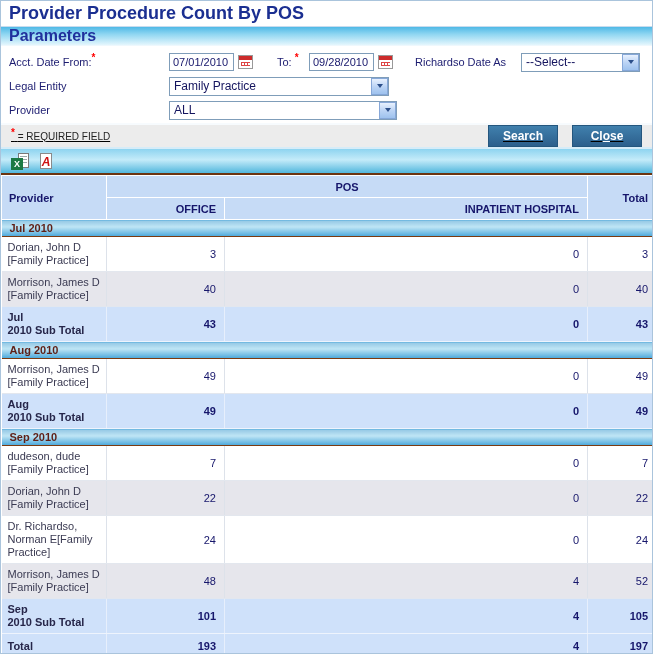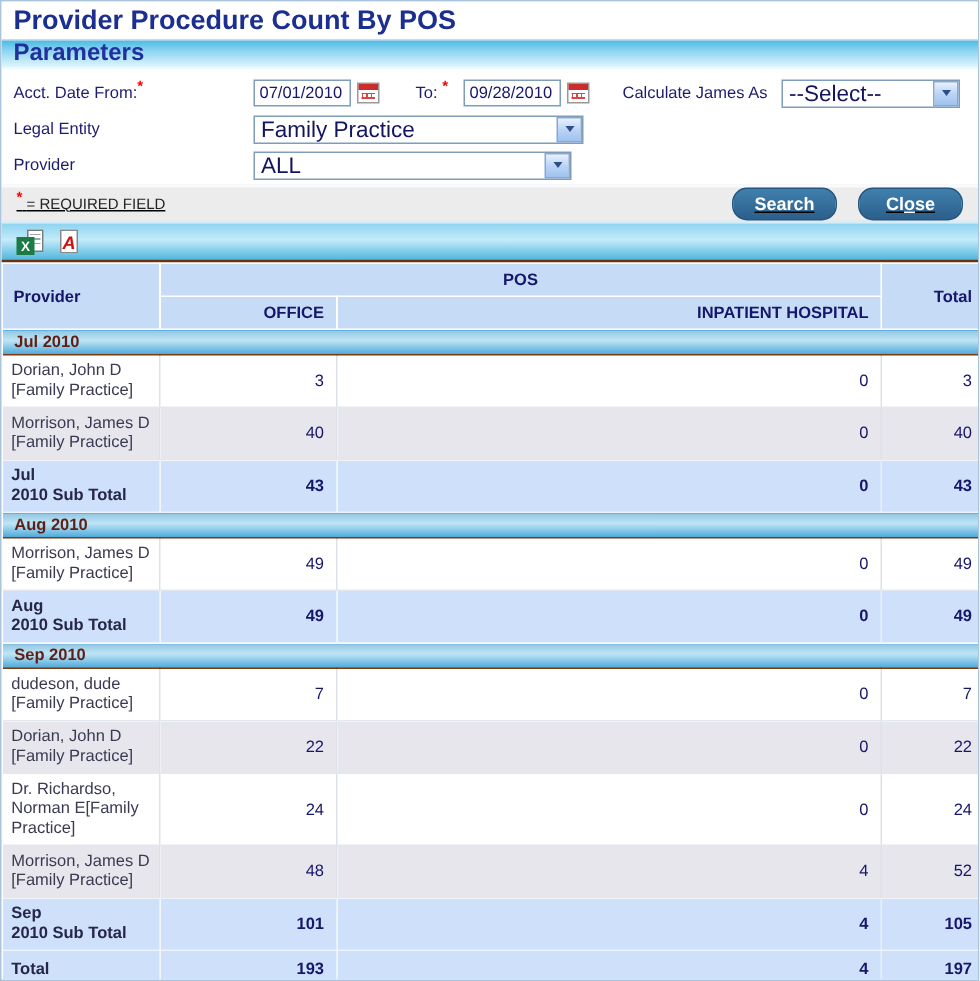--- a/index.html
+++ b/index.html
@@ -41,39 +41,39 @@
     content:""; position:absolute; top:6px; left:2px; right:2px; bottom:2px;
     background-image:repeating-linear-gradient(to right,#d44 0 1px,transparent 1px 3px),
                      repeating-linear-gradient(to bottom,#d44 0 1px,transparent 1px 3px);
   }
   .to-label { margin-left:24px; width:32px; }
   .calc-label { margin-left:22px; width:106px; }
   .xp-select {
     display:inline-flex; align-items:center; height:19px; border:1px solid #7f9db9;
     background:#fff; cursor:pointer;
   }
-  .xp-select-text { flex:1; padding:0 4px; font-size:15px; color:#14145e; white-space:nowrap; overflow:hidden; }
+  .xp-select-text { flex:1; padding:0 4px; font-size:12px; color:#14145e; white-space:nowrap; overflow:hidden; }
   .xp-select-btn {
     width:17px; height:17px; flex:0 0 17px; display:flex; align-items:center; justify-content:center;
     background:linear-gradient(180deg,#e8f1fe 0%,#bcd4f5 50%,#9ec2ee 100%);
     border:1px solid #86a7d8;
   }
   .chev { width:0; height:0; border-left:3px solid transparent; border-right:3px solid transparent; border-top:4px solid #2c4f8a; }
   .sel-calc { width:119px; }
   .sel-legal { width:220px; }
-  .sel-provider { width:212px; }
+  .sel-provider { width:228px; }
   
   .req-bar {
     height:26px; background:#ececec; display:flex; align-items:center;
     padding:0 10px 0 10px; border-top:2px solid #f7fbfe; border-bottom:2px solid #d6ecf8;text-decoration:underline;
   }
   .req-note { font-size:10px; color:#222; }
   .btn-group { margin-left:auto; display:flex; gap:14px; }
   .btn {
-    min-width:70px; height:22px; border-radius:10px; border:1px solid #24567e;
+    min-width:70px; height:22px; border-radius:0; border:1px solid #24567e;
     background:linear-gradient(180deg,#4080ad 0%,#2c5f8c 100%);
     color:#fff; font-family:"Liberation Sans",sans-serif; font-size:12px; font-weight:bold;
     cursor:pointer; padding:0 12px;
   }
   .btn .u { text-decoration:underline; }
   
   .toolbar {
     height:26px; display:flex; align-items:center; gap:8px; padding-left:10px;
     background:linear-gradient(180deg,#8ed4f0 0%,#c4ebf9 45%,#52b7dd 100%);
     border-bottom:2px solid #6b3410;
@@ -135,21 +135,21 @@
   <div class="params-header">Parameters</div>
 
   <div class="pform">
     <div class="frow">
       <span class="flabel w1"><span>Acct. Date From:</span><span class="req">*</span></span>
       <input class="date-input" value="07/01/2010" style="">
       <span class="cal-icon"></span>
       <span class="flabel to-label"><span>To:</span> <span class="req">*</span></span>
       <input class="date-input" value="09/28/2010" style="">
       <span class="cal-icon"></span>
-      <span class="flabel calc-label">Calculate James As</span>
+      <span class="flabel calc-label">Richardso Date As</span>
       <span class="xp-select sel-calc">
         <span class="xp-select-text">--Select--</span>
         <span class="xp-select-btn">
             <span class="chev"></span>
           </span>
       </span>
     </div>
     <div class="frow">
       <span class="flabel w1">Legal Entity</span>
       <span class="xp-select sel-legal">

